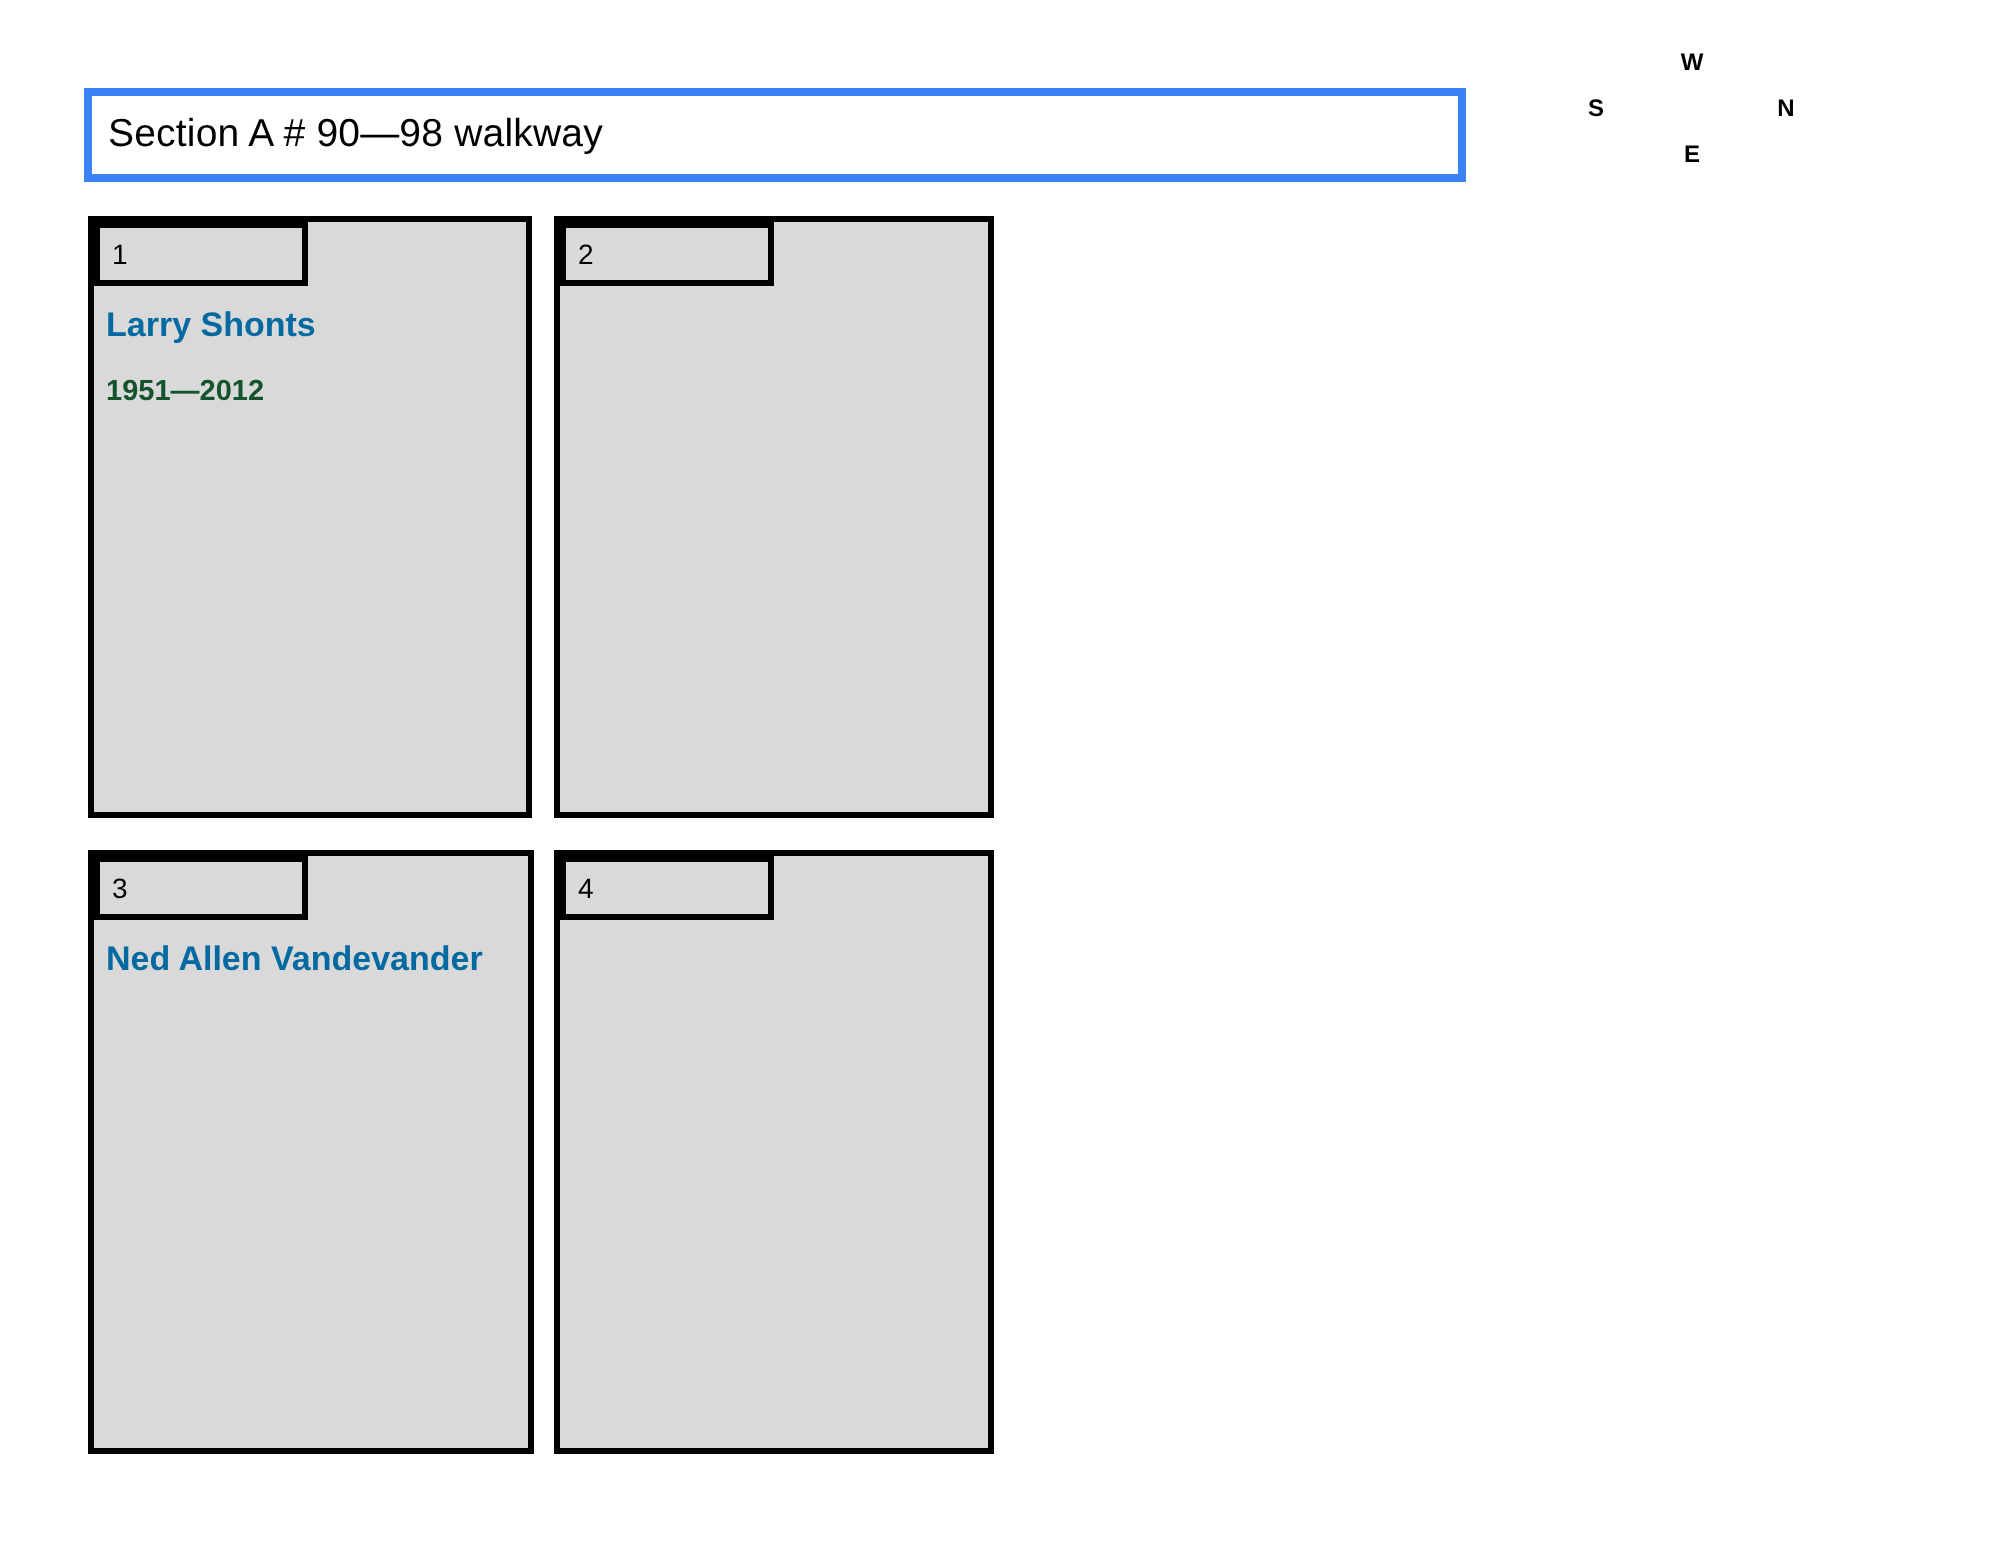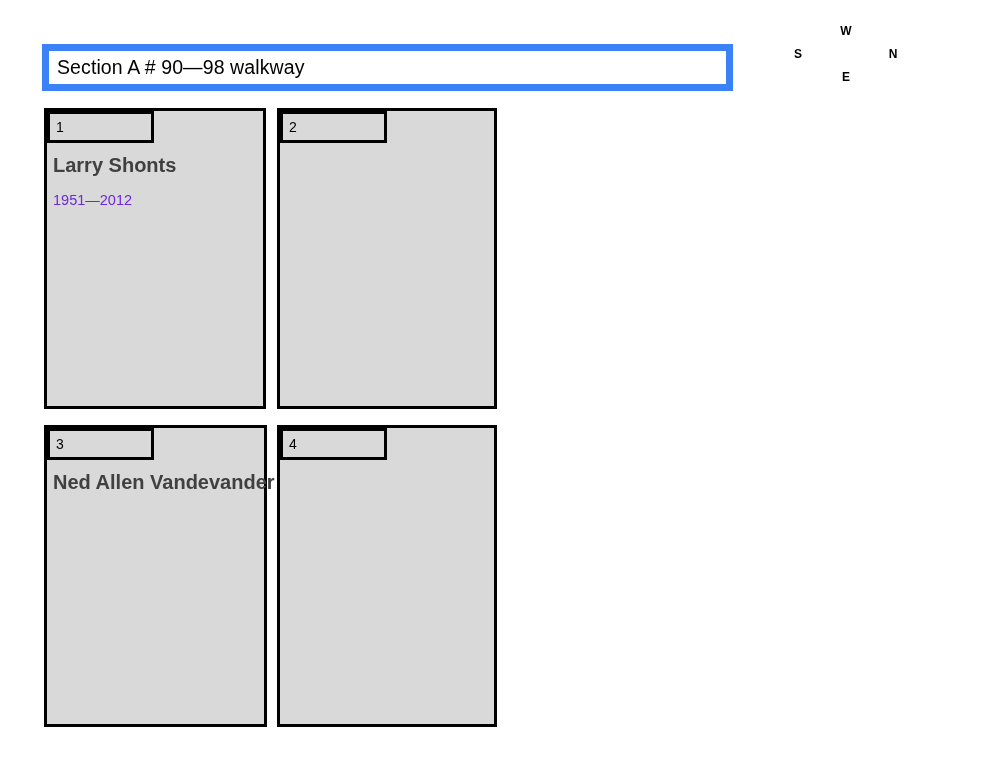--- a/index.html
+++ b/index.html
@@ -23,21 +23,21 @@
   }
 
   
   .section-title-bar {
     position: absolute;
     left: 42px;
     top: 44px;
     width: 691px;
     height: 47px;
     background: #ffffff;
-    border: 7px solid #3b82f6;
+    border: 4px solid #3b82f6;
     box-sizing: border-box;
     display: flex;
     align-items: center;
   }
   .section-title-text {
     padding-left: 8px;
     font-size: 19.5px;
     line-height: 1.1;
     letter-spacing: 0.1px;
     color: #000000;
@@ -97,32 +97,32 @@
   .plot-body {
     position: absolute;
     left: 0;
     top: 32px;
     right: 0;
     bottom: 0;
     padding: 10px 6px 0 6px;
     box-sizing: border-box;
   }
   .plot-occupant-name {
-    font-size: 20px;
+    font-size: 17px;
     font-weight: bold;
     line-height: 1.2;
-    color: #404040;
+    color: #0369a1;
     margin: 0 0 15px 0;
     white-space: nowrap;
   }
   .plot-occupant-dates {
     font-size: 14.5px;
-    font-weight: normal;
+    font-weight: bold;
     line-height: 1.2;
-    color: #6d28d9;
+    color: #14532d;
     margin: 0;
     white-space: nowrap;
   }
 
   
   #plot-1 { left: 44px;  top: 108px; width: 222px; height: 301px; }
   #plot-2 { left: 277px; top: 108px; width: 220px; height: 301px; }
   #plot-3 { left: 44px;  top: 425px; width: 223px; height: 302px; }
   #plot-4 { left: 277px; top: 425px; width: 220px; height: 302px; }
 </style>

